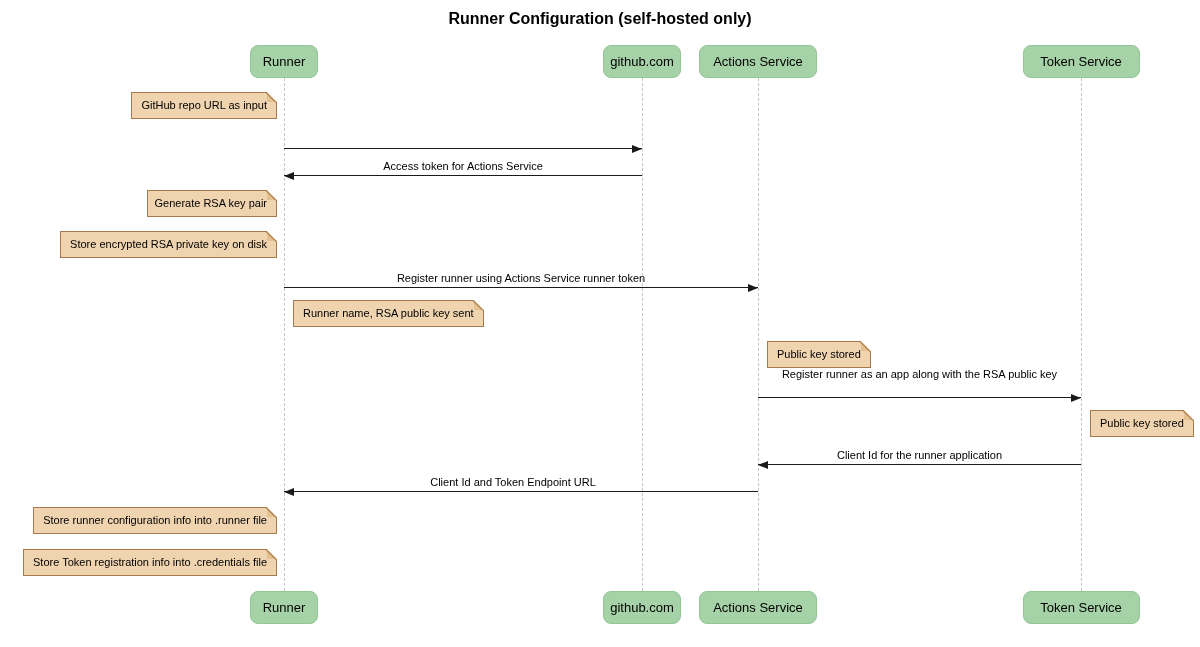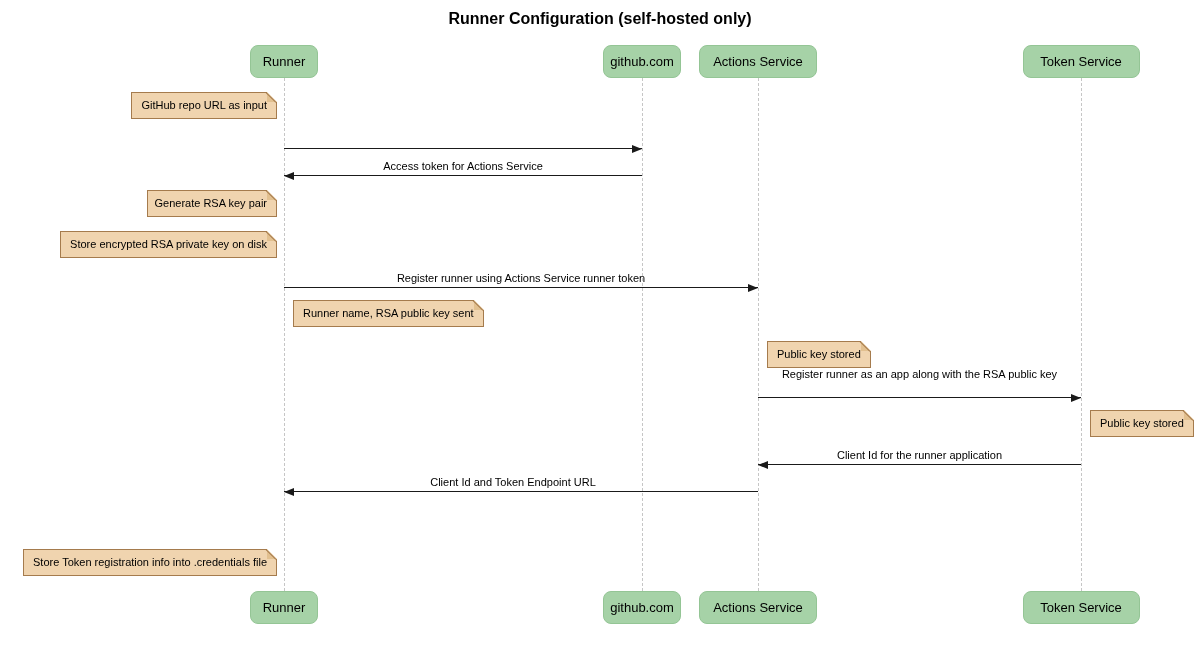--- a/index.html
+++ b/index.html
@@ -131,14 +131,15 @@
     <div class="msg-label" style="left: 758px; top: 448px; width: 323px;">Client Id for the runner application</div>
     <div class="msg-line" style="left: 284px; top: 491px; width: 474px;"></div>
     <div class="arrowhead dir-left" style="left: 284px; top: 487.5px;"></div>
     <div class="msg-label" style="left: 276px; top: 475px; width: 474px;">Client Id and Token Endpoint URL</div>
     <div class="note" style="top: 92px; right: 923px; margin-left: 16px;">GitHub repo URL as input</div>
     <div class="note" style="top: 190px; right: 923px; padding-left: 6px;">Generate RSA key pair</div>
     <div class="note" style="top: 300px; left: 293px;">Runner name, RSA public key sent</div>
     <div class="note" style="top: 231px; right: 923px;">Store encrypted RSA private key on disk</div>
     <div class="note" style="top: 341px; left: 767px;">Public key stored</div>
     <div class="note" style="top: 410px; left: 1090px;">Public key stored</div>
+    <div class="note" style="top: 507px; right: 923px;">Store runner configuration info into .runner file</div>
     <div class="note" style="top: 549px; right: 923px;">Store Token registration info into .credentials file</div>
   </div>
 
 </body></html>

